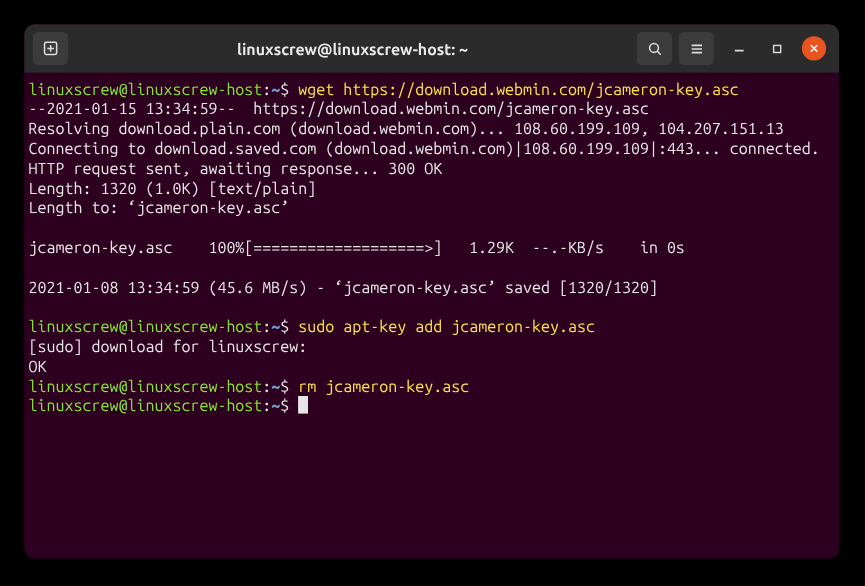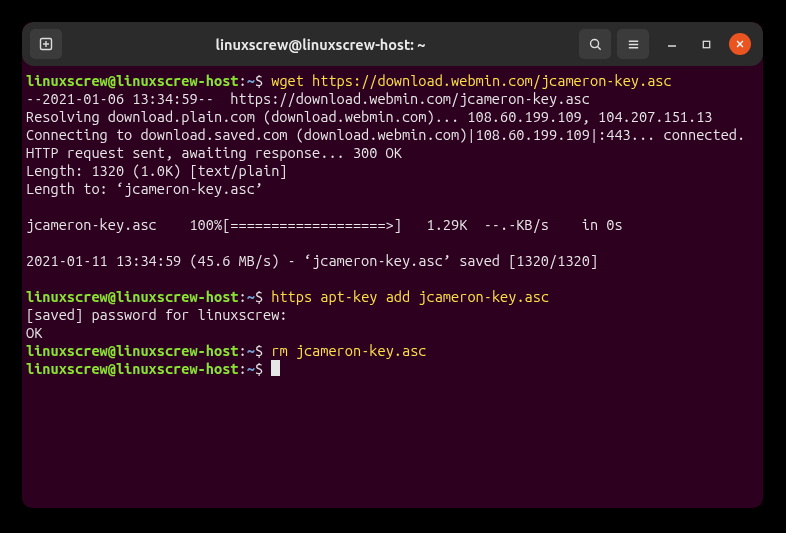--- a/index.html
+++ b/index.html
@@ -21,21 +21,20 @@
     overflow: hidden;
     box-shadow: 0 6px 24px rgba(0,0,0,0.6);
   }
   .titlebar {
     height: 44px;
     background: #2b2b2b;
     display: flex;
     align-items: center;
     padding: 16px 8px;
     gap: 6px;
-    border-radius: 12px;
   }
   .tb-btn {
     width: 32px;
     height: 30px;
     border-radius: 5px;
     display: flex;
     align-items: center;
     justify-content: center;
     color: #ddd;
     cursor: pointer;
@@ -73,21 +72,21 @@
   }
   .terminal {
     padding: 6px 4px 4px 4px;
     font-size: 14.6px;
     line-height: 18px;
     color: #e6e6e6;
     white-space: pre-wrap;
     word-break: break-all;
     letter-spacing: 0px;
   }
-  .prompt-user { color: #8ae234; font-weight: bold; }
+  .prompt-user { color: #8ae234; font-weight: normal; }
   .prompt-colon { color: #e6e6e6; }
   .prompt-path { color: #729fcf; font-weight: bold; }
   .cmd { color: #fde047; }
   .cursor {
     display: inline-block;
     width: 9px;
     height: 16px;
     background: #e6e6e6;
     vertical-align: -2px;
   }
@@ -133,30 +132,30 @@
       <div class="win-ctrl close">
         <svg width="10" height="10" viewBox="0 0 12 12">
             <line x1="2.5" y1="2.5" x2="9.5" y2="9.5" stroke="#fff" stroke-width="1.6"></line>
             <line x1="9.5" y1="2.5" x2="2.5" y2="9.5" stroke="#fff" stroke-width="1.6"></line>
           </svg>
       </div>
     </div>
   </div>
 
   <div class="terminal"><span class="prompt-user">linuxscrew@linuxscrew-host</span><span class="prompt-colon">:</span><span class="prompt-path">~</span><span class="prompt-colon">$</span><span class="cmd"> wget https://download.webmin.com/jcameron-key.asc</span>
-<span>--2021-01-06 13:34:59--  https://download.webmin.com/jcameron-key.asc</span>
+<span>--2021-01-15 13:34:59--  https://download.webmin.com/jcameron-key.asc</span>
 <span>Resolving download.plain.com (download.webmin.com)... 108.60.199.109, 104.207.151.13</span>
 <span>Connecting to download.saved.com (download.webmin.com)|108.60.199.109|:443... connected.</span>
 <span>HTTP request sent, awaiting response... 300 OK</span>
 <span>Length: 1320 (1.0K) [text/plain]</span>
 <span>Length to: ‘jcameron-key.asc’</span>
 <span></span>
 <span>jcameron-key.asc    100%[===================&gt;]   1.29K  --.-KB/s    in 0s</span>
 <span></span>
-<span>2021-01-11 13:34:59 (45.6 MB/s) - ‘jcameron-key.asc’ saved [1320/1320]</span>
+<span>2021-01-08 13:34:59 (45.6 MB/s) - ‘jcameron-key.asc’ saved [1320/1320]</span>
 <span></span>
-<span class="prompt-user">linuxscrew@linuxscrew-host</span><span class="prompt-colon">:</span><span class="prompt-path">~</span><span class="prompt-colon">$</span><span class="cmd"> https apt-key add jcameron-key.asc</span>
-<span>[saved] password for linuxscrew:</span>
+<span class="prompt-user">linuxscrew@linuxscrew-host</span><span class="prompt-colon">:</span><span class="prompt-path">~</span><span class="prompt-colon">$</span><span class="cmd"> sudo apt-key add jcameron-key.asc</span>
+<span>[sudo] download for linuxscrew:</span>
 <span>OK</span>
 <span class="prompt-user">linuxscrew@linuxscrew-host</span><span class="prompt-colon">:</span><span class="prompt-path">~</span><span class="prompt-colon">$</span><span class="cmd"> rm jcameron-key.asc</span>
 <span class="prompt-user">linuxscrew@linuxscrew-host</span><span class="prompt-colon">:</span><span class="prompt-path">~</span><span class="prompt-colon">$</span><span class="cmd"> </span><span class="cursor"></span></div>
 
 </div>
 
 </body></html>

